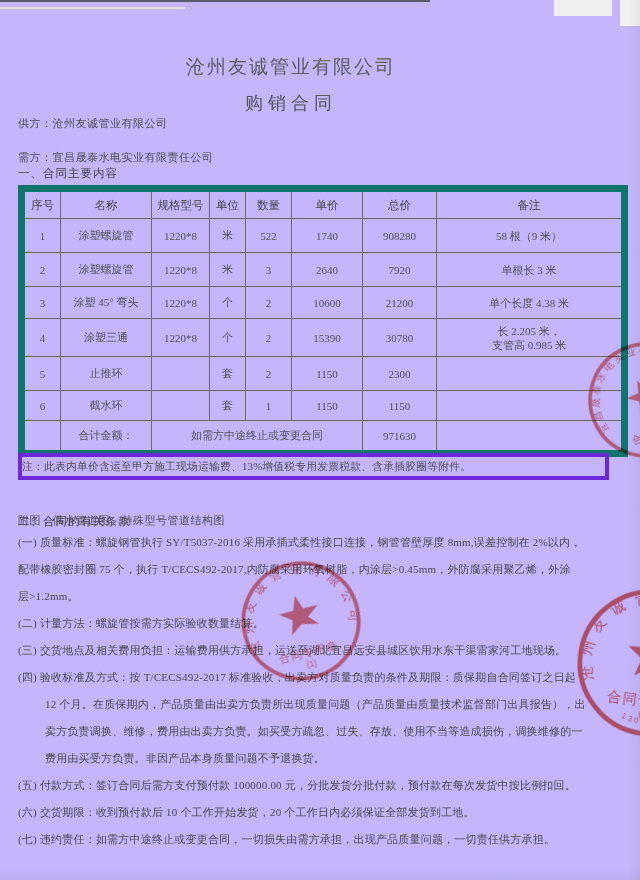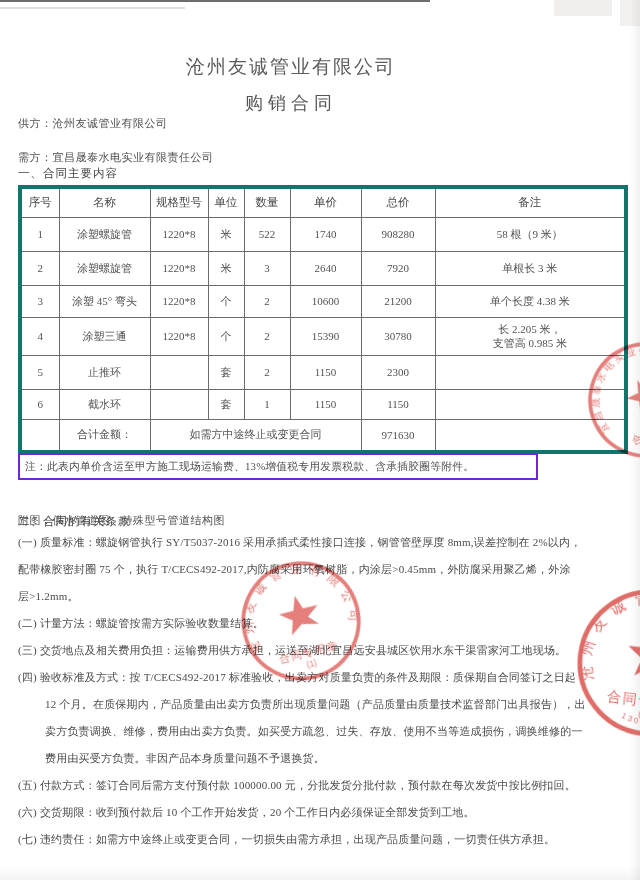--- a/index.html
+++ b/index.html
@@ -1,18 +1,18 @@
 <!DOCTYPE html>
 <html><head>
 <meta charset="utf-8">
 <style>
   * { margin:0; padding:0; box-sizing:border-box; }
   html,body { width:640px; height:880px; overflow:hidden; background:#e9e7e4; }
   #page {
-    position:relative; width:640px; height:880px; background:#ffffff;
+    position:relative; width:640px; height:880px; background:#c4b5fd;
     font-family:"Liberation Serif","DejaVu Serif",serif;
     color:#4c4c4c; overflow:hidden;text-decoration:underline;
   }
   
   .scan-topline { position:absolute; left:0; top:0; width:430px; height:2px; background:#3c3c3c; opacity:.75; z-index:6; }
   .scan-topline2 { position:absolute; left:0; top:7px; width:185px; height:2px; background:#e2dedd; z-index:6; }
   .scan-corner-a { position:absolute; right:28px; top:0; width:58px; height:16px; background:#f1eeee; z-index:6; }
   .scan-corner-b { position:absolute; right:0; top:0; width:20px; height:26px; background:#f3f1f0; z-index:6; }
   .scan-right-edge { position:absolute; right:0; top:0; width:10px; height:880px;
     background:linear-gradient(to right, rgba(0,0,0,0), rgba(120,115,110,.10)); z-index:6; pointer-events:none; }
@@ -33,28 +33,28 @@
   .sec-heading { position:absolute; left:18px; font-size:11.5px; color:#454547; letter-spacing:1px; }
   .sec1 { top:166px; }
   .sec2 { top:514px; }
   .attachment-line { position:absolute; left:18px; top:513px; font-size:11px; color:#4e4e50; letter-spacing:.5px; }
 
   table.items { position:absolute; left:18px; top:185px; width:610px;
     border-collapse:collapse; table-layout:fixed; }
   table.items th, table.items td {
     border:1px solid #6e6c6a; font-weight:normal; text-align:center;
     font-size:11px; color:#525254; padding:0 2px; vertical-align:middle; }
-  table.items { border:4px solid #0f766e; }
+  table.items { border:7px solid #0f766e; }
   table.items th { font-size:11.5px; color:#48484a; }
   td.remark-cell { white-space:pre-line; line-height:14px; font-size:10.5px; }
   tr.total-row td { font-size:11px; }
 
-  .note-box { position:absolute; left:18px; top:453px; width:520px; height:27px;
-    border:2px solid #6d28d9; font-size:10.8px; color:#4e4e50;
-    display:flex; align-items:center; padding-left:5px; letter-spacing:.2px; }
+  .note-box { position:absolute; left:18px; top:453px; width:591px; height:27px;
+    border:4px solid #6d28d9; font-size:10.8px; color:#4e4e50;
+    display:flex; align-items:center; letter-spacing:.2px; }
 
   .clauses { position:absolute; left:18px; top:529px; width:606px; }
   .clause-line { height:27px; line-height:27px; font-size:11px; color:#4a4a4c;
     letter-spacing:.2px; white-space:nowrap; }
   .clause-line.indented { padding-left:27px; }
 
   
   .seal { position:absolute; z-index:5; mix-blend-mode:multiply; opacity:.68; filter:blur(.4px); }
   .seal svg { display:block; }
   .seal-buyer { left:584px; top:338px; width:124px; height:124px; transform:rotate(-24deg); }

